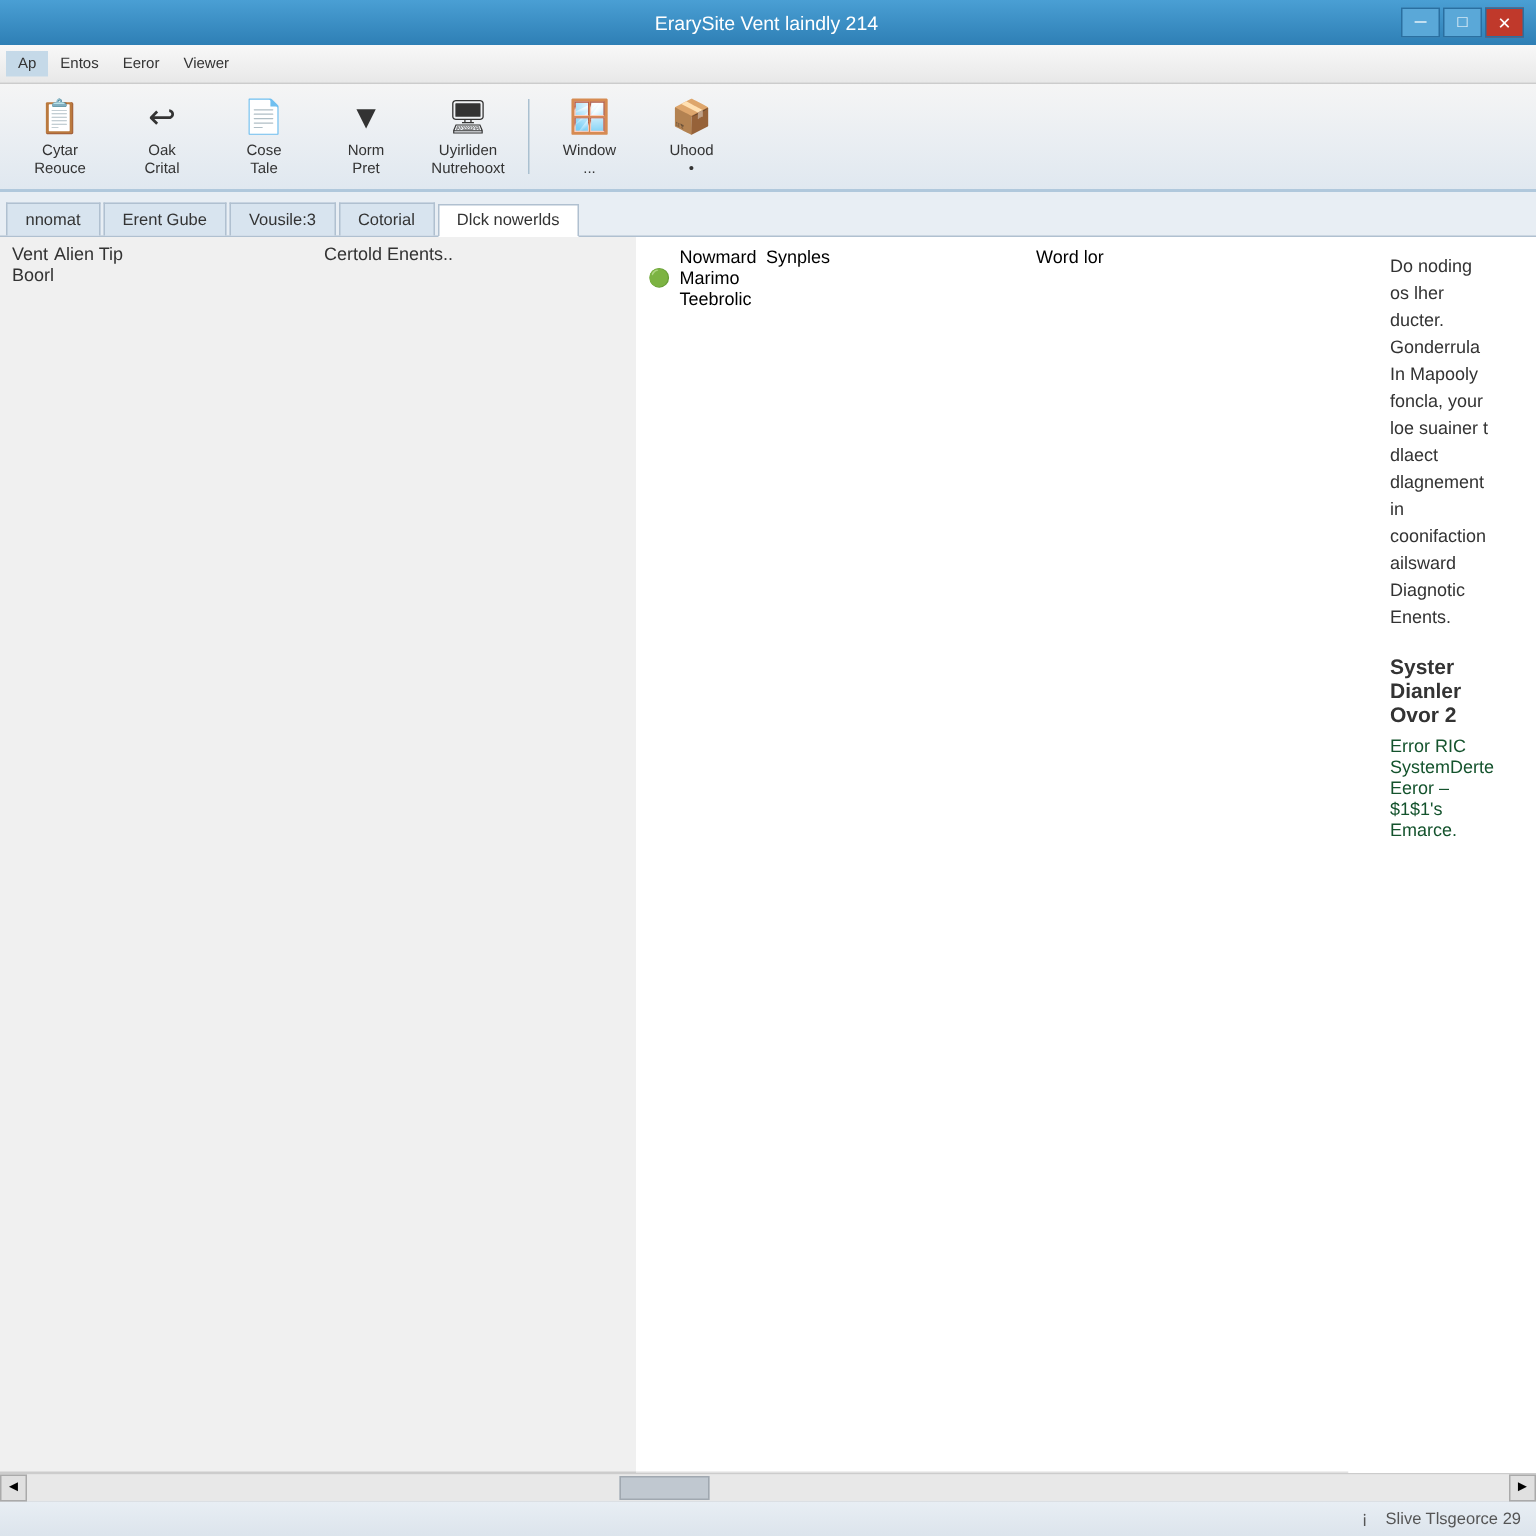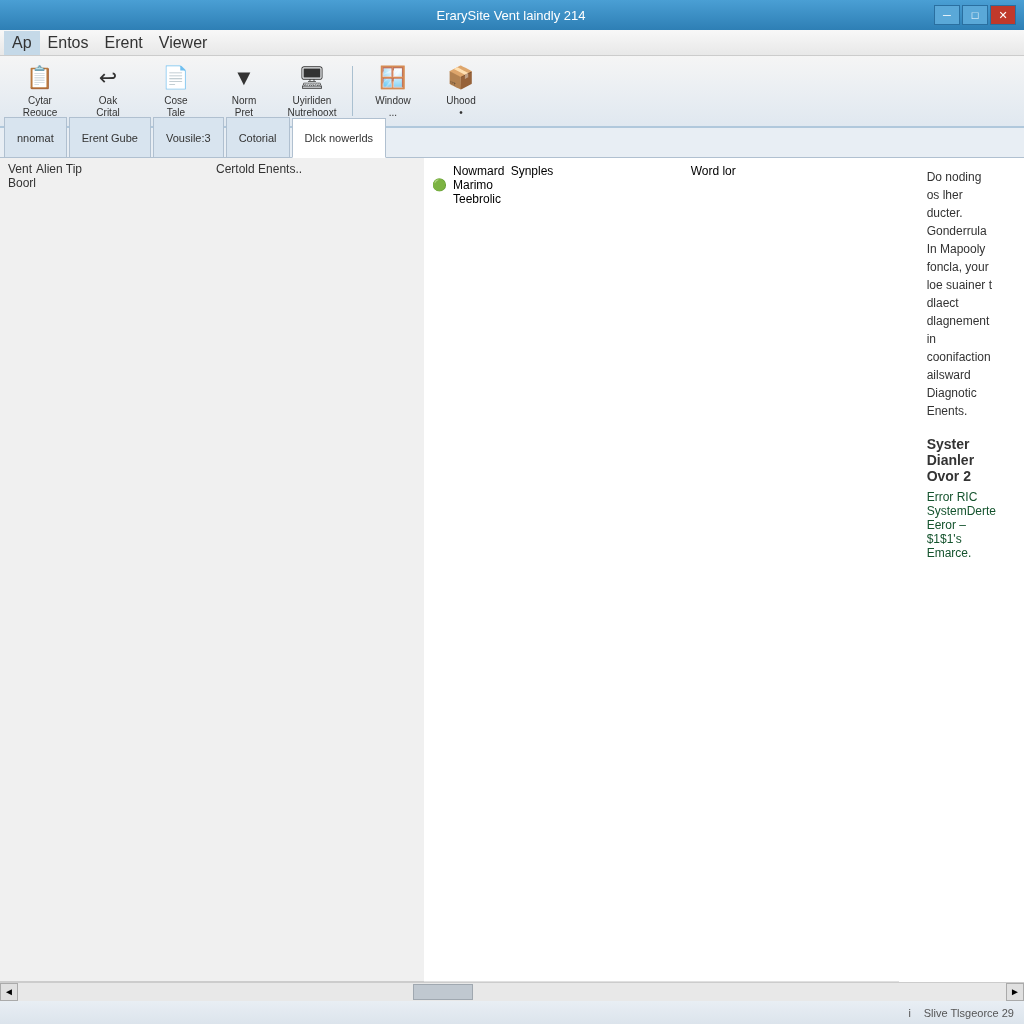--- a/index.html
+++ b/index.html
@@ -52,21 +52,21 @@
       background: linear-gradient(to bottom, #f8f8f8 0%, #e8e8e8 100%);
       height: 26px;
       display: flex;
       align-items: center;
       padding: 0 4px;
       border-bottom: 1px solid #ccc;
     }
     .menu-item {
       padding: 3px 8px;
       cursor: pointer;
-      font-size: 16px;
+      font-size: 10px;
       color: #333;
     }
     .menu-item.active { background: #c5d9e8; }
 
     
     .toolbar {
       background: linear-gradient(to bottom, #f5f5f5 0%, #e0e8f0 100%);
       height: 72px;
       display: flex;
       align-items: center;
@@ -120,21 +120,21 @@
     }
     .tab {
       padding: 4px 12px;
       font-size: 11px;
       cursor: pointer;
       border: 1px solid #b0c0d0;
       border-bottom: none;
       background: #d8e4ef;
       color: #333;
       margin-right: 2px;
-      height: 40px;
+      height: 22px;
       display: flex;
       align-items: center;
     }
     .tab.active {
       background: #ffffff;
       border-bottom: 1px solid white;
       font-weight: 400;
       position: relative;
       top: 1px;
     }
@@ -280,21 +280,21 @@
   <div class="title-bar-controls">
     <button class="title-btn">─</button>
     <button class="title-btn">□</button>
     <button class="title-btn close">✕</button>
   </div>
 </div>
 
 <div class="menu-bar">
   <div class="menu-item active">Ap</div>
   <div class="menu-item">Entos</div>
-  <div class="menu-item">Erent</div>
+  <div class="menu-item">Eeror</div>
   <div class="menu-item">Viewer</div>
 </div>
 
 <div class="toolbar">
   <div class="toolbar-btn">
     <div class="tb-icon">📋</div>
     <div class="tb-label">Cytar<br>Reouce</div>
   </div>
   <div class="toolbar-btn">
     <div class="tb-icon">↩</div>

